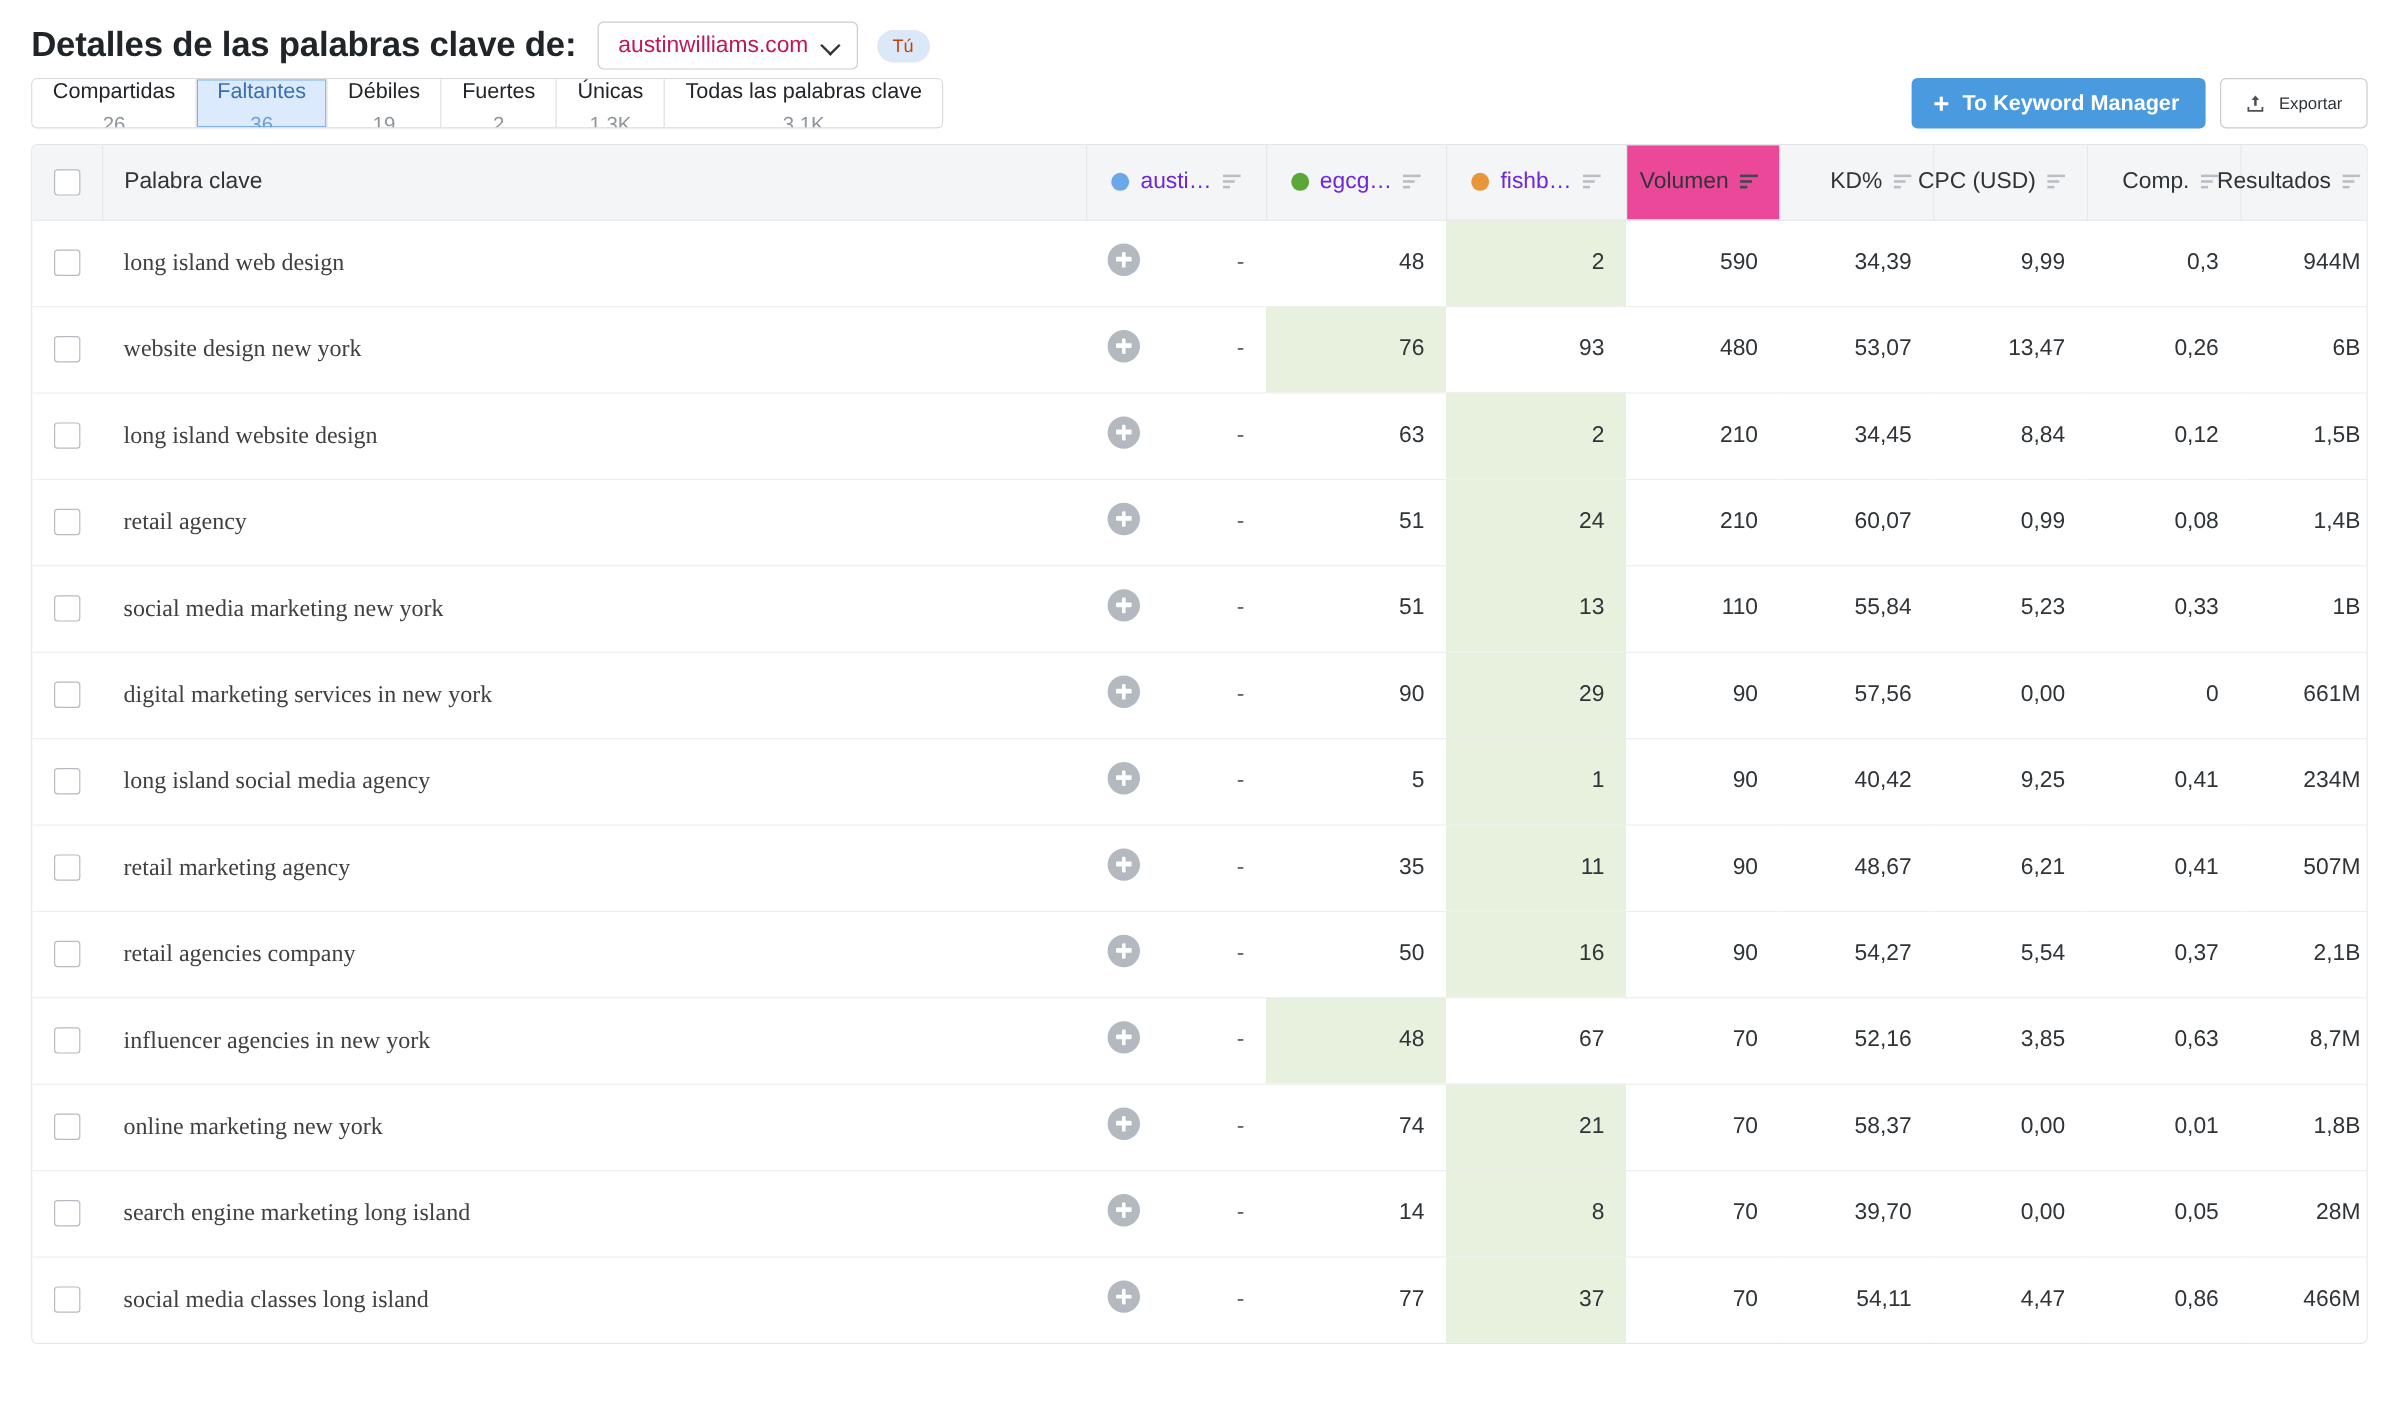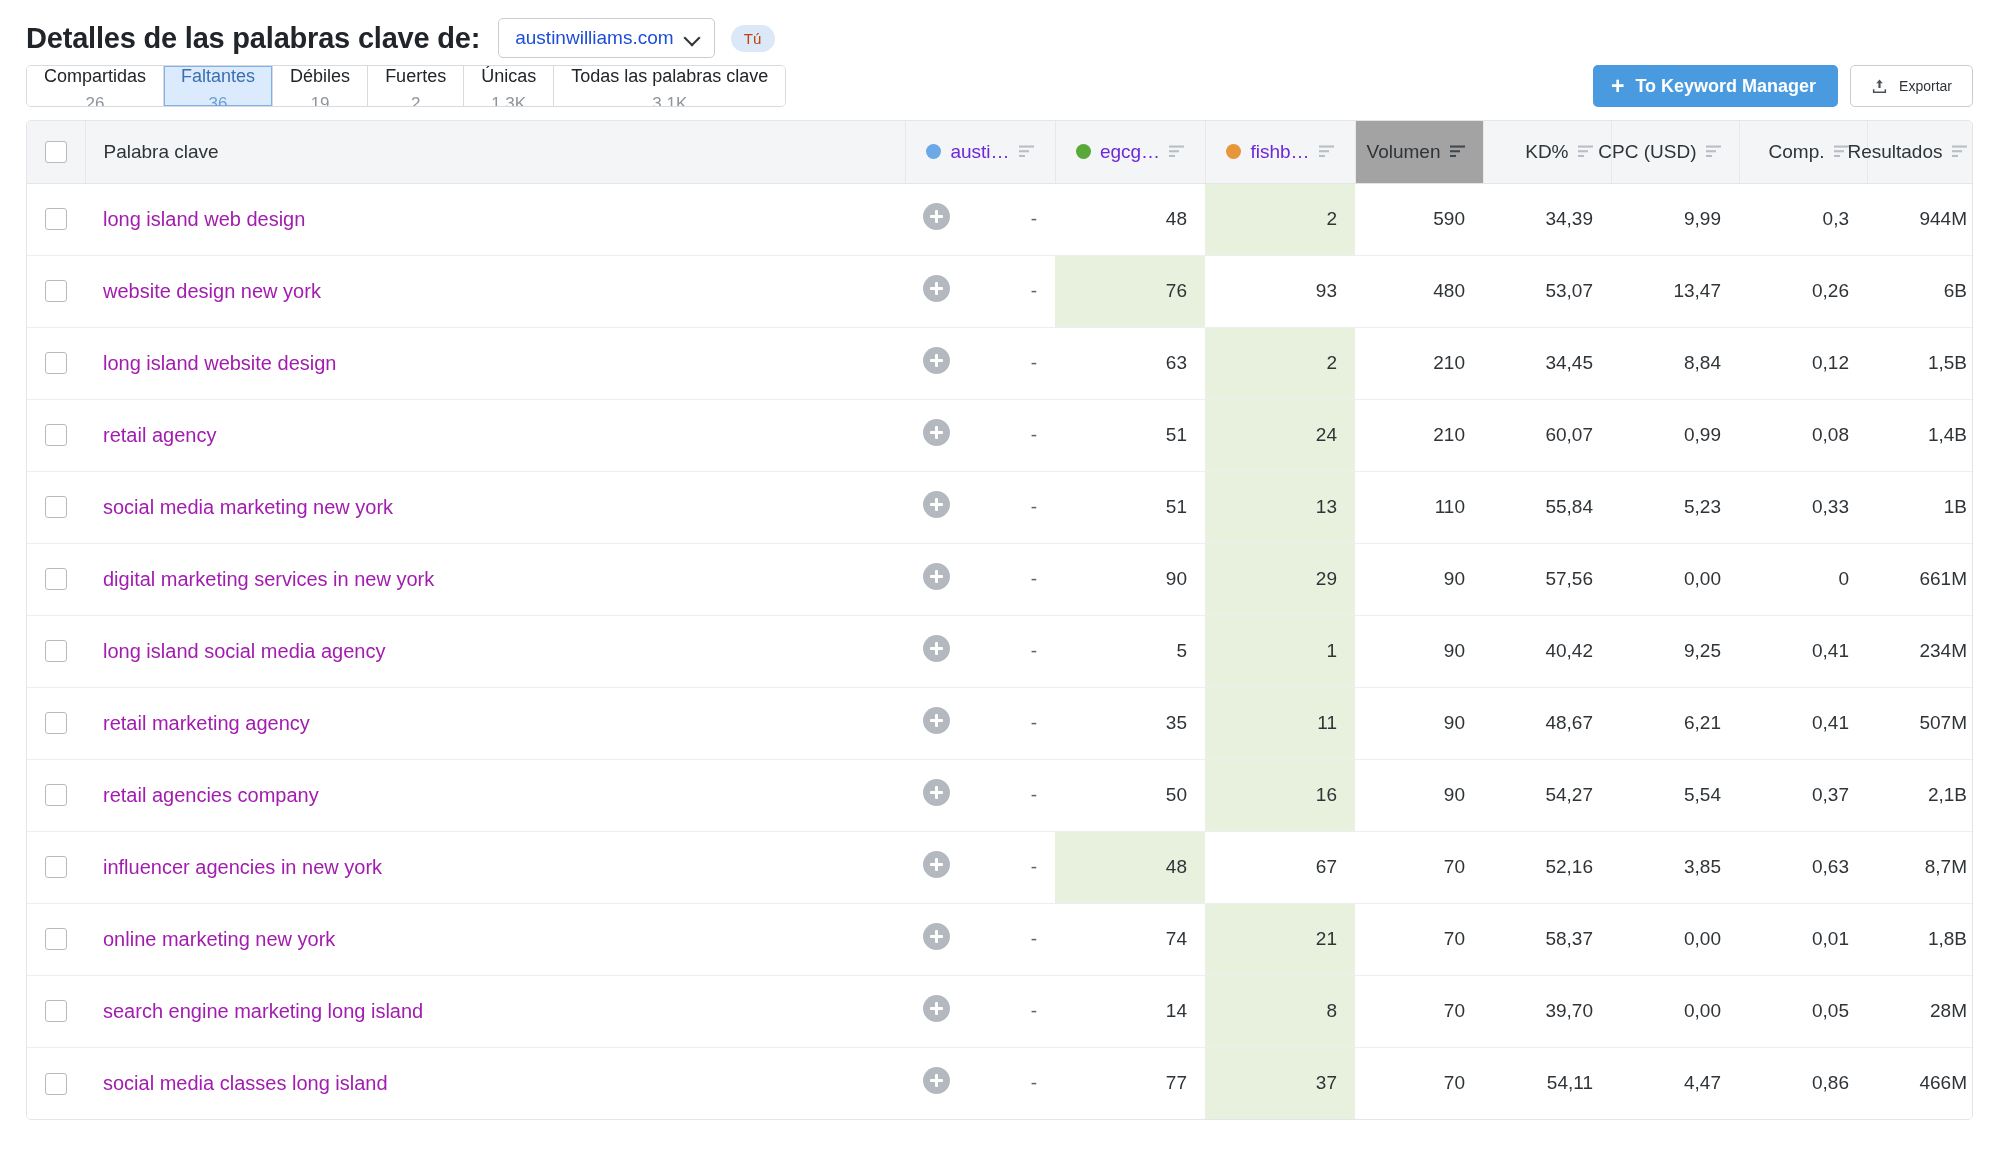--- a/index.html
+++ b/index.html
@@ -20,21 +20,21 @@
   }
   .page-title {
     font-size: 29px; font-weight: bold; color: #212529;
     letter-spacing: -0.2px; white-space: nowrap;
   }
   .domain-select {
     margin-left: 18px;
     display: inline-flex; align-items: center; gap: 12px;
     height: 40px; padding: 0 14px 0 16px;
     border: 1px solid #c9ccd1; border-radius: 5px;
-    background: #fff; font-size: 19px; color: #1d4ed8;
+    background: #fff; font-size: 19px; color: #be185d;
     cursor: pointer; white-space: nowrap;
   }
   .chev { display:inline-block; width:14px; height:14px; position:relative; }
   .chev::before{
     content:""; position:absolute; left:0; top:1px;
     width:10px; height:10px; border-right:2.4px solid #2f3438; border-bottom:2.4px solid #2f3438;
     transform: rotate(45deg);
   }
   .you-badge {
     margin-left: 16px;
@@ -91,21 +91,21 @@
     background:#fff;
   }
   table { border-collapse: collapse; width: 100%; table-layout: fixed; }
 
   thead th {
     background:#f4f5f6; height:62px; padding:0 18px;
     font-size:19px; font-weight:normal; color:#2f3438;
     border-bottom:1px solid #e3e5e8; border-right:1px solid #e6e8ea;
     vertical-align: middle; white-space:nowrap;
   }
-  thead th.sorted { background:#a3a3a3; }
+  thead th.sorted { background:#ec4899; }
   th.c-check { width:58px; padding:0; text-align:center; border-right:1px solid #e6e8ea;}
   th.c-kw { width:820px; text-align:left; border-right:none;}
   th.c-add { width:auto; border-right:1px solid #e6e8ea;}
   th.c-dom { width:150px; }
   th.c-num { width:128px; }
   th.c-res { width:118px; }
 
   .th-inner { display:flex; align-items:center; justify-content:flex-end; gap:9px; }
   .th-inner.left { justify-content:flex-start; }
   .dom-head { display:flex; align-items:center; justify-content:center; gap:9px; }
@@ -115,21 +115,21 @@
   .sort-ico { display:block; width:15px; height:13px; flex:none; }
 
   tbody td {
     height:72px; padding:0 18px; font-size:19px; color:#2f3438;
     border-bottom:1px solid #eceef0; background:#fff;
     vertical-align: middle;
   }
   tbody tr:last-child td { border-bottom:none; }
   td.c-check { padding:0; text-align:center; }
   td.c-kw { text-align:left; }
-  td.c-kw a { color:#a21caf; text-decoration:none; font-size:20px; cursor:pointer; }
+  td.c-kw a { color:#404040; text-decoration:none; font-size:20px; cursor:pointer;font-family:Liberation Serif, serif; }
   td.c-add { text-align:center; }
   td.c-num, td.c-dom, td.c-res { text-align:right; }
   td.dash { text-align:right; color:#5a6066; }
   td.best { background:#e8f1de; }
 
   .cbox {
     width:22px; height:22px; border:1.6px solid #b6bbc1; border-radius:3px;
     background:#fff; display:inline-block; vertical-align:middle; cursor:pointer;
   }
   .addbtn {

